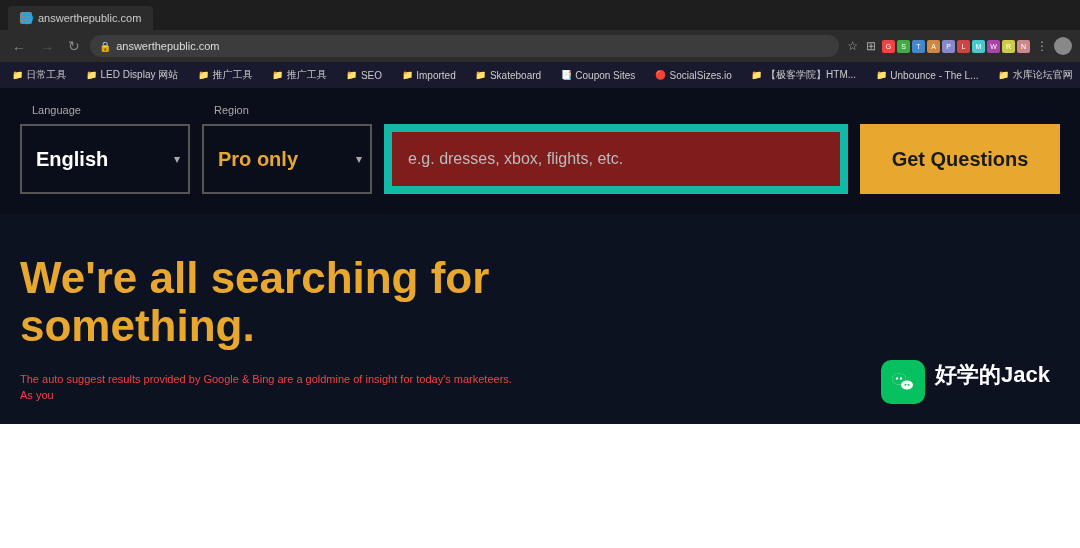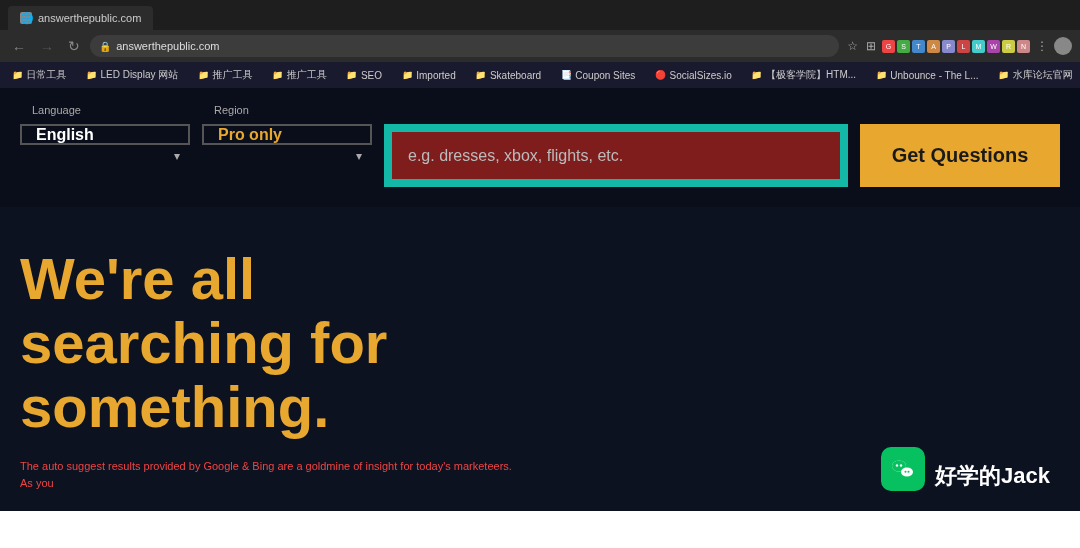--- a/index.html
+++ b/index.html
@@ -182,23 +182,23 @@
     .search-controls-row {
       display: flex;
       gap: 12px;
       align-items: stretch;
     }
 
     .select-field {
       background: #0a0e1a;
       border: 2px solid #555;
       color: #fff;
-      font-size: 16px;
+      font-size: 20px;
       font-weight: bold;
-      padding: 0 14px;
+      padding: 22px 14px;
       width: 170px;
       cursor: pointer;
       outline: none;
       appearance: none;
       -webkit-appearance: none;
     }
 
     .select-wrapper {
       position: relative;
       width: 170px;
@@ -245,41 +245,41 @@
     .hero-section {
       background: #0d1220;
       flex: 1;
       padding: 40px 20px 20px 20px;
       min-height: 200px;
       position: relative;
     }
 
     .hero-headline {
       color: #e8a830;
-      font-size: 58px;
+      font-size: 44px;
       font-weight: 900;
       line-height: 1.1;
       max-width: 500px;
       margin-bottom: 20px;
     }
 
     .hero-body {
       color: #ef4444;
       font-size: 11px;
       line-height: 1.5;
       max-width: 500px;
     }
 
     
     .wechat-watermark {
       position: absolute;
       bottom: 20px;
       right: 30px;
       display: flex;
-      align-items: flex-end;
+      align-items: flex-start;
       gap: 10px;
     }
 
     .wechat-logo {
       width: 44px;
       height: 44px;
       background: #07c160;
       border-radius: 10px;
       display: flex;
       align-items: center;

